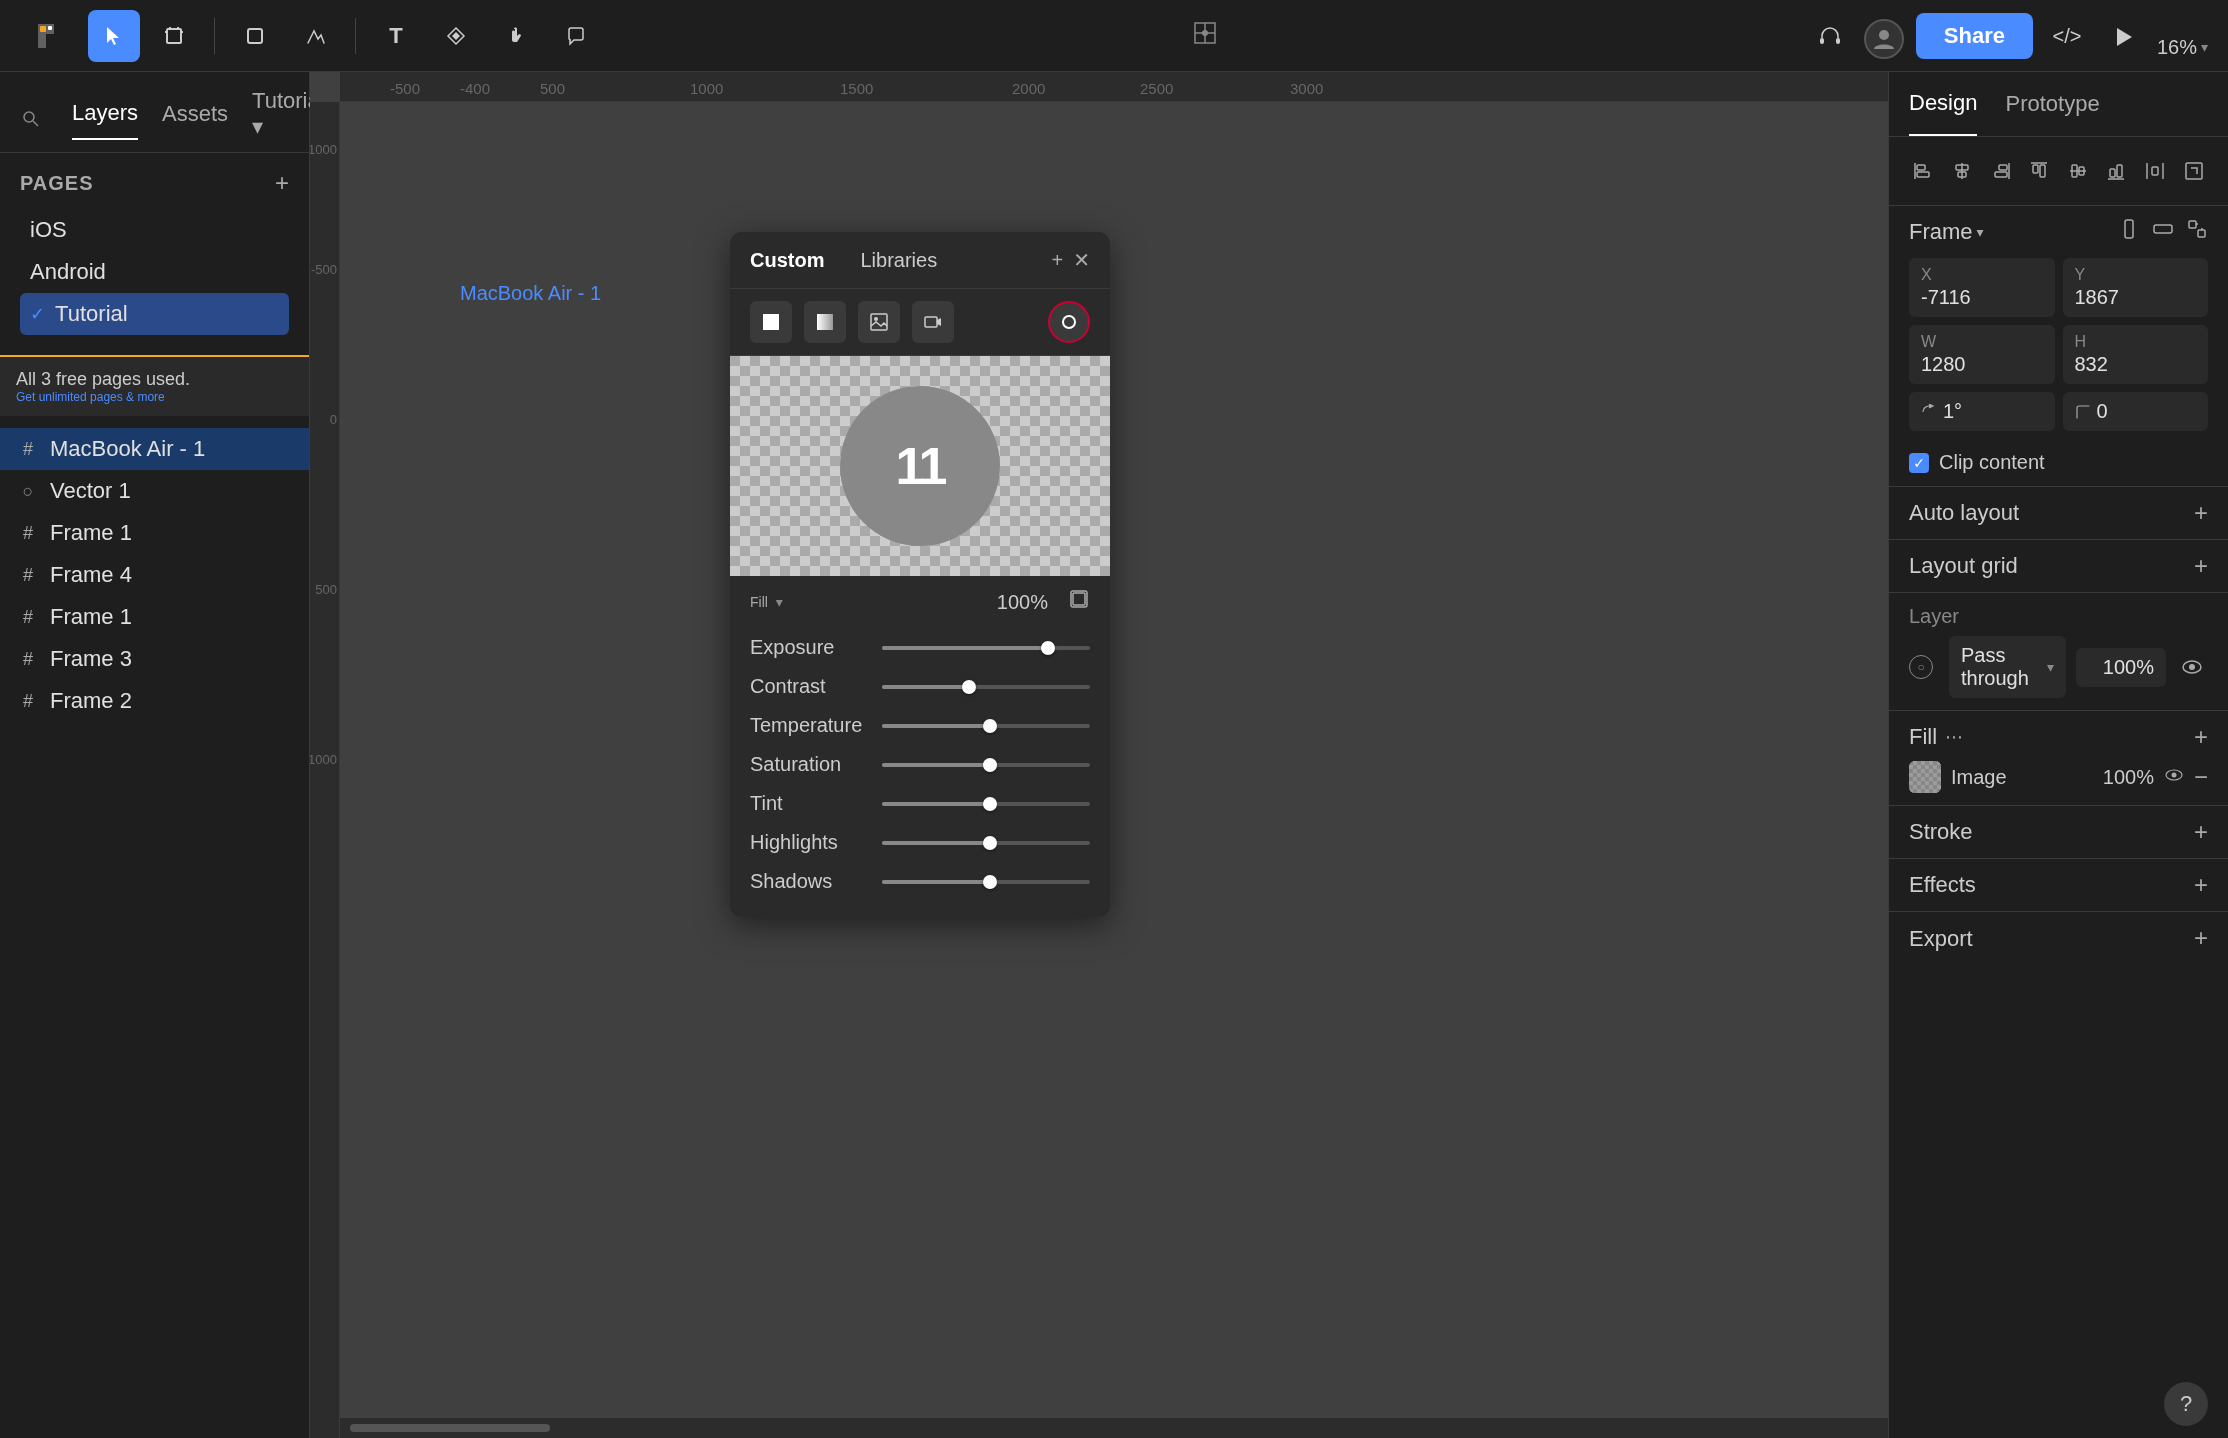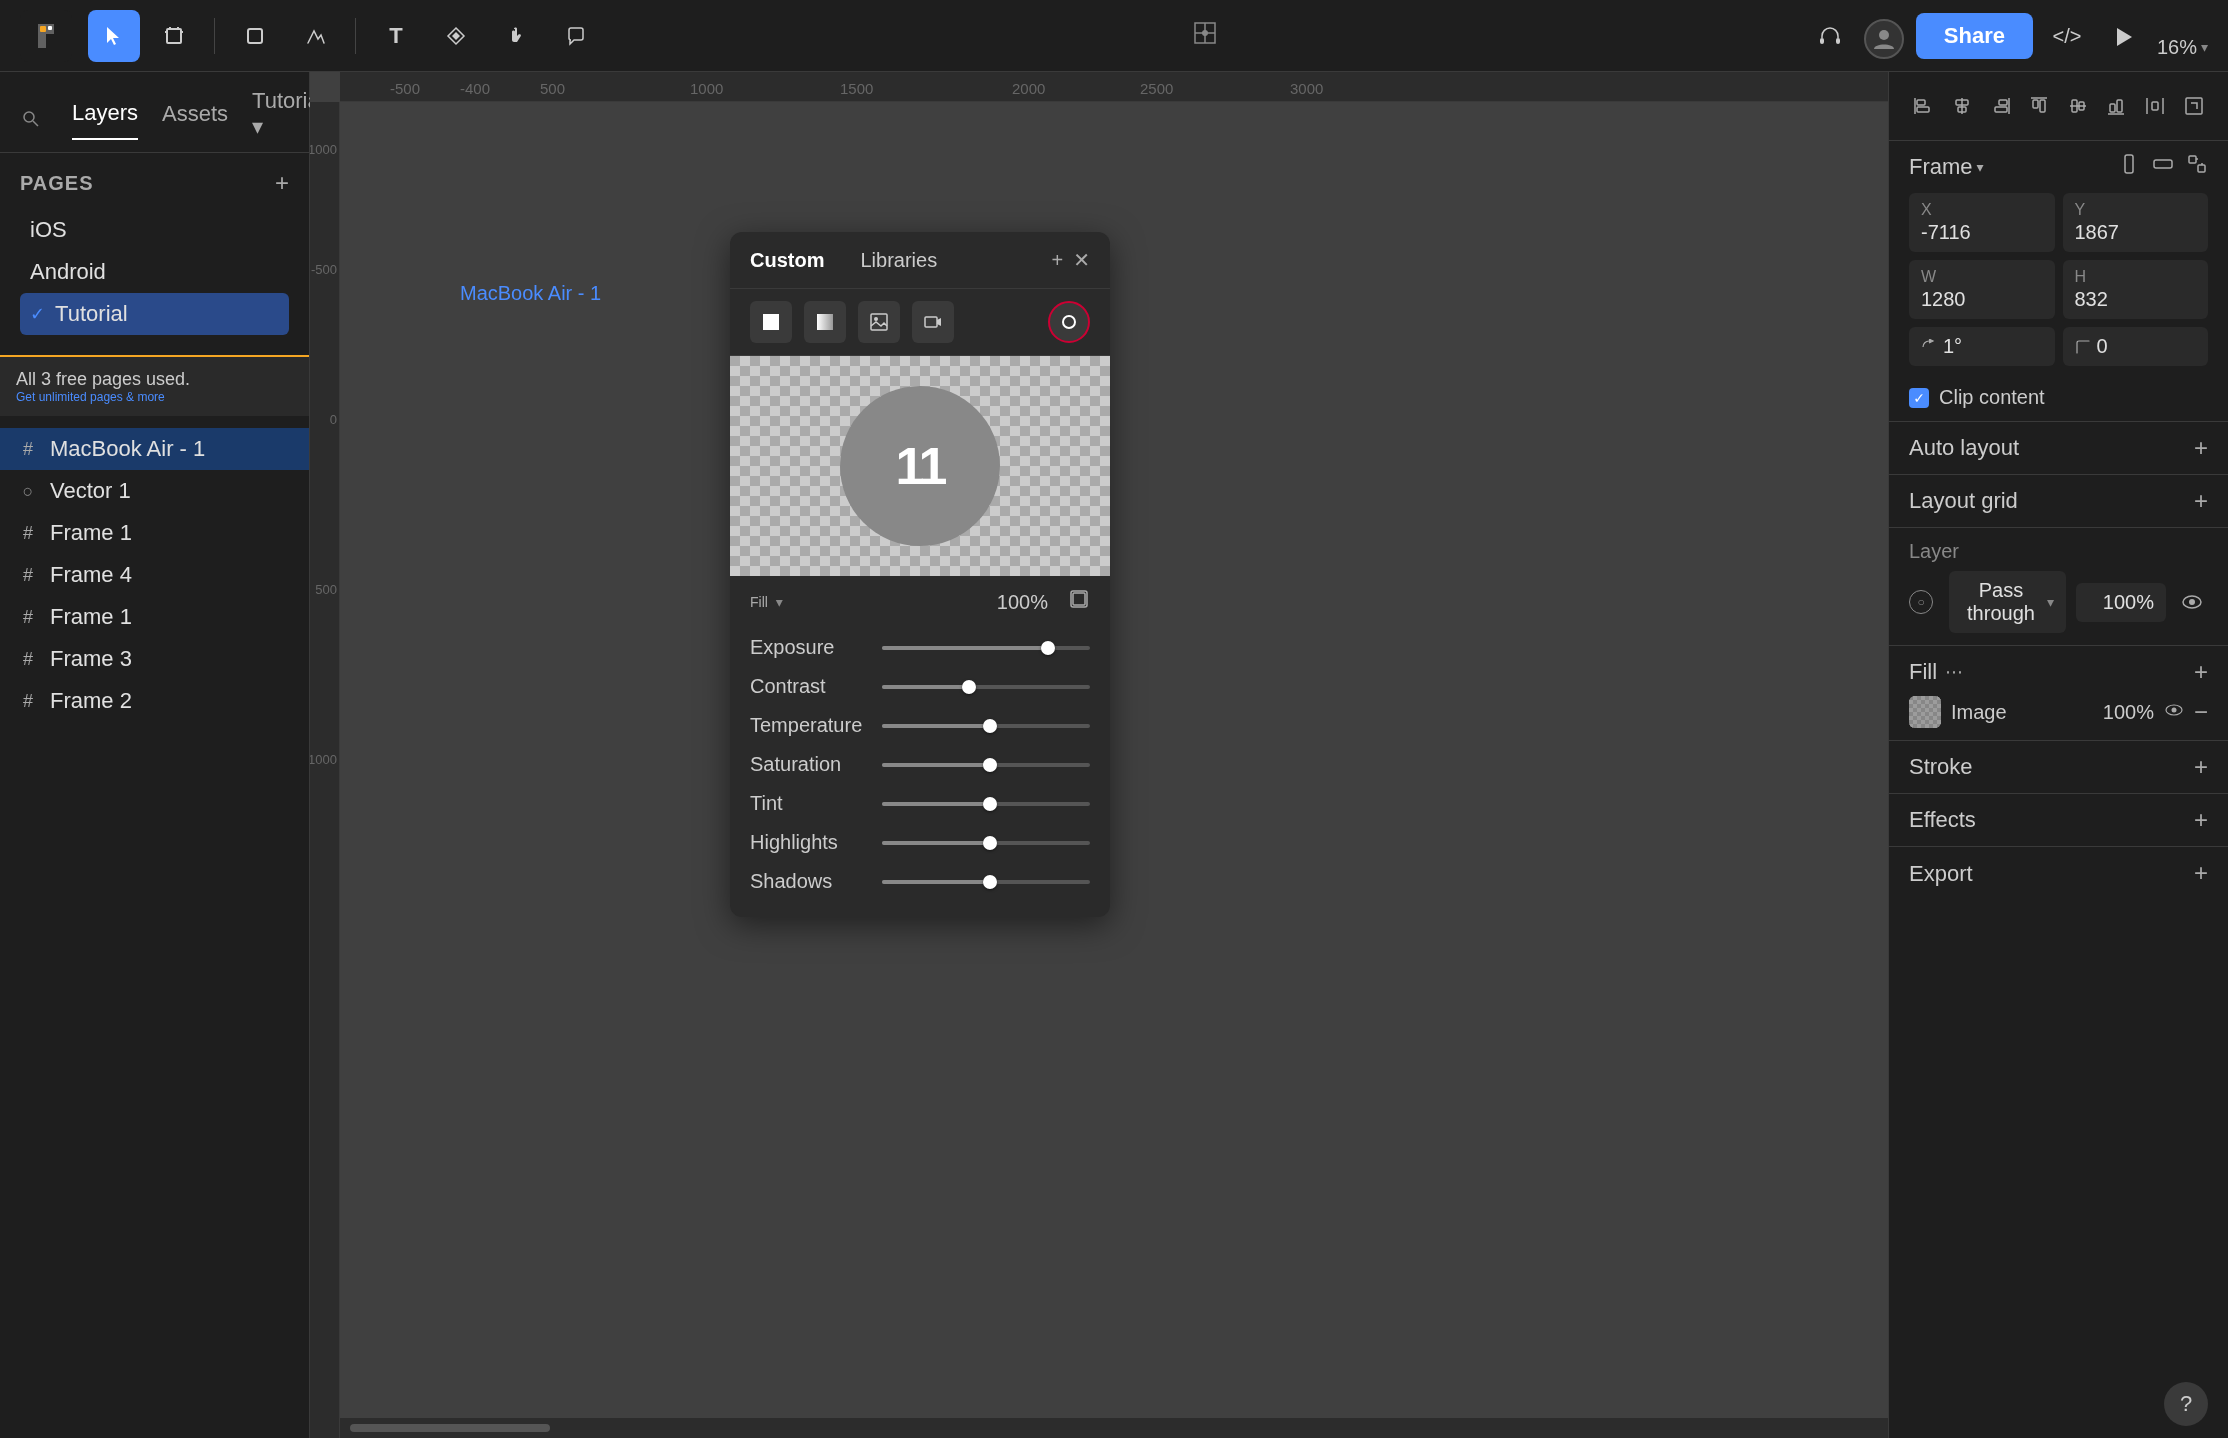--- a/index.html
+++ b/index.html
@@ -199,21 +199,21 @@
     .checkbox { width: 20px; height: 20px; background: #4a8cff; border-radius: 4px; display: flex; align-items: center; justify-content: center; cursor: pointer; }
     .checkbox-check { color: #fff; font-size: 14px; }
     .checkbox-label { font-size: 20px; color: #ccc; }
 
     .auto-layout-row { display: flex; align-items: center; padding: 12px 20px; border-top: 1px solid #3a3a3a; }
     .auto-layout-label { font-size: 22px; color: #ccc; }
 
     .layer-section { padding: 12px 20px; border-top: 1px solid #3a3a3a; }
     .layer-section-label { font-size: 20px; color: #888; margin-bottom: 8px; }
     .layer-controls { display: flex; align-items: center; gap: 10px; }
-    .layer-mode { background: #2a2a2a; border-radius: 6px; padding: 8px 12px; font-size: 20px; color: #e0e0e0; display: flex; align-items: center; gap: 6px; cursor: pointer; flex: 1; text-align: center; }
+    .layer-mode { background: #2a2a2a; border-radius: 6px; padding: 8px 12px; font-size: 20px; color: #e0e0e0; display: flex; align-items: center; gap: 6px; cursor: pointer; flex: 1; }
     .layer-opacity { background: #2a2a2a; border-radius: 6px; padding: 8px 12px; font-size: 20px; color: #e0e0e0; width: 90px; text-align: right; }
     .layer-eye { cursor: pointer; color: #aaa; font-size: 20px; width: 32px; display: flex; align-items: center; justify-content: center; }
 
     .fill-section { padding: 12px 20px; border-top: 1px solid #3a3a3a; }
     .fill-section-header { display: flex; align-items: center; margin-bottom: 10px; }
     .fill-section-label { font-size: 22px; color: #ccc; }
     .fill-section-dots { cursor: pointer; color: #aaa; margin-left: 8px; font-size: 18px; }
     .fill-section-add { margin-left: auto; cursor: pointer; color: #aaa; font-size: 24px; }
     .fill-item { display: flex; align-items: center; gap: 10px; }
     .fill-swatch { width: 32px; height: 32px; border-radius: 6px; cursor: pointer; background: #888; position: relative; overflow: hidden; }
@@ -588,20 +588,24 @@
           <div class="adj-slider-track">
             <div class="adj-slider-fill" style="width:52%"></div>
             <div class="adj-slider-thumb" style="left:52%"></div>
           </div>
         </div>
       </div>
     </div>
   </div>
 
   <div class="right-sidebar">
+    <div class="right-tabs">
+      <div class="right-tab active">Design</div>
+      <div class="right-tab">Prototype</div>
+    </div>
 
     <div class="align-row">
       <div class="align-btn">
         <svg width="22" height="22" viewBox="0 0 22 22" fill="none" stroke="#aaa" stroke-width="1.5">
             <line x1="3" y1="3" x2="3" y2="19"></line>
             <rect x="5" y="5" width="8" height="5" rx="1"></rect>
             <rect x="5" y="12" width="12" height="5" rx="1"></rect>
           </svg>
       </div>
       <div class="align-btn">

